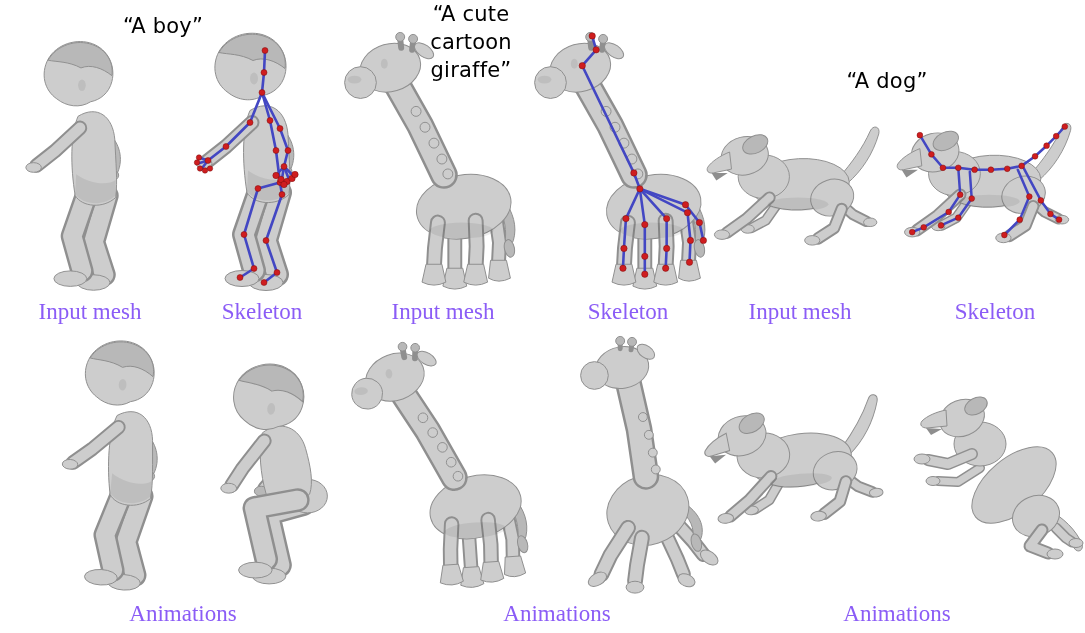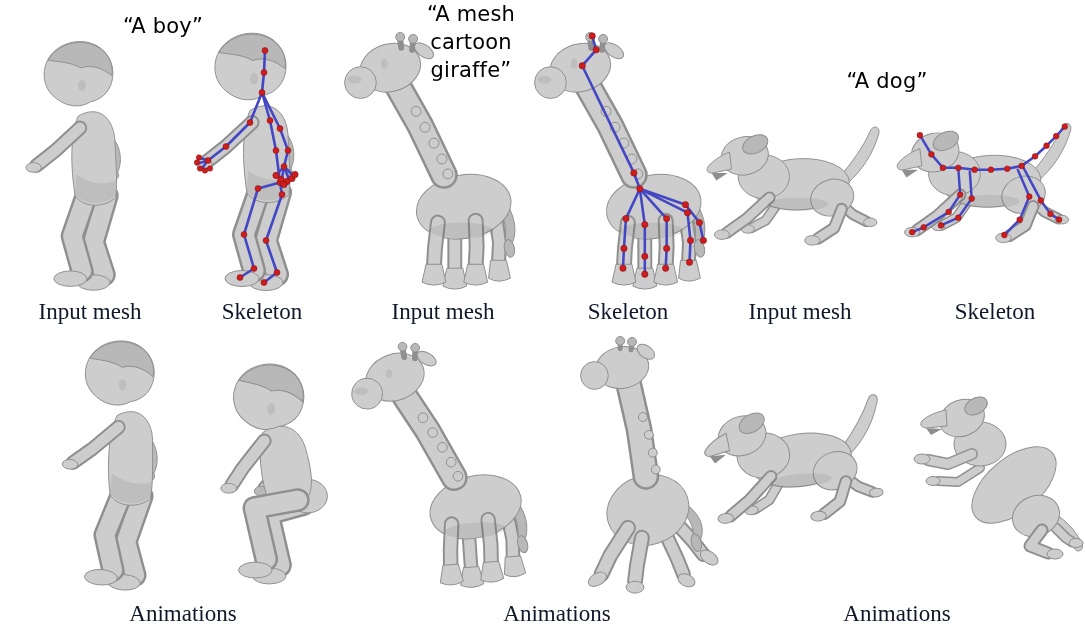--- a/index.html
+++ b/index.html
@@ -3,21 +3,21 @@
 <meta charset="utf-8">
 <style>
   :root{
     --background:#ffffff; --mesh:#cdcdcd; --mesh-shade:#b8b8b8; --mesh-edge:#8f8f8f;
     --bone:#4347c3; --joint:#cf1d1f; --text:#000000;
   }
   html,body{margin:0;padding:0;}
   body{width:1085px;height:633px;background:var(--background);font-family:"Liberation Serif",serif;}
   .canvas{position:relative;width:1085px;height:633px;background:var(--background);overflow:hidden;}
   .fig{position:absolute;overflow:visible;}
-  .cap{position:absolute;transform:translateX(-50%);font:23px "Liberation Serif",serif;color:#0f172a;white-space:nowrap;}
+  .cap{position:absolute;transform:translateX(-50%);font:23px "Liberation Serif",serif;color:#8b5cf6;white-space:nowrap;}
   .prompt{position:absolute;transform:translateX(-50%);font:21px "DejaVu Sans",sans-serif;color:var(--text);
           text-align:center;white-space:pre-line;line-height:1.33;letter-spacing:.2px;}
   
   .mesh{fill:var(--mesh);stroke:var(--mesh-edge);stroke-width:1;}
   .mesh-dark{fill:var(--mesh-shade);stroke:var(--mesh-edge);stroke-width:1;}
   .soft{fill:rgba(0,0,0,0.07);stroke:none;}
   .limb-o{fill:none;stroke:var(--mesh-edge);stroke-linecap:round;stroke-linejoin:round;}
   .limb-i{fill:none;stroke:var(--mesh);stroke-linecap:round;stroke-linejoin:round;}
   .bone{fill:none;stroke:var(--bone);stroke-width:2.6;stroke-linecap:round;stroke-linejoin:round;}
   .joint{fill:var(--joint);stroke:#7c0e0e;stroke-width:.5;}
@@ -108,21 +108,21 @@
         <ellipse class="mesh" cx="44" cy="44" rx="25" ry="20" transform="rotate(-14 44 44)"></ellipse>
         <path class="mesh" d="M28,40 C18,44 9,50 5,56 C3,60 6,63 11,62 L30,58 Z"></path>
         <path d="M9,62 L26,62 L14,70 Z" style="fill:#8e8e8e"></path>
         <ellipse class="mesh-dark" cx="55" cy="32" rx="14" ry="9" transform="rotate(-26 55 32)"></ellipse>
         <ellipse class="soft" cx="100" cy="95" rx="32" ry="7"></ellipse>
       </g>
     </defs>
   </svg>
 
   <div class="prompt" style="left:163px;top:13px">“A boy”</div>
-  <div class="prompt" style="left:471px;top:1px">“A mesh
+  <div class="prompt" style="left:471px;top:1px">“A cute
 cartoon
 giraffe”</div>
   <div class="prompt" style="left:887px;top:68px">“A dog”</div>
 
   <svg class="fig" style="left:22px;top:36px;width:145px;height:262px" viewBox="0 0 150 265">
     <use href="#g-boy"></use>
   </svg>
 
   <svg class="fig" style="left:192px;top:28px;width:150px;height:270px" viewBox="0 0 150 265">
     <use href="#g-boy"></use>

